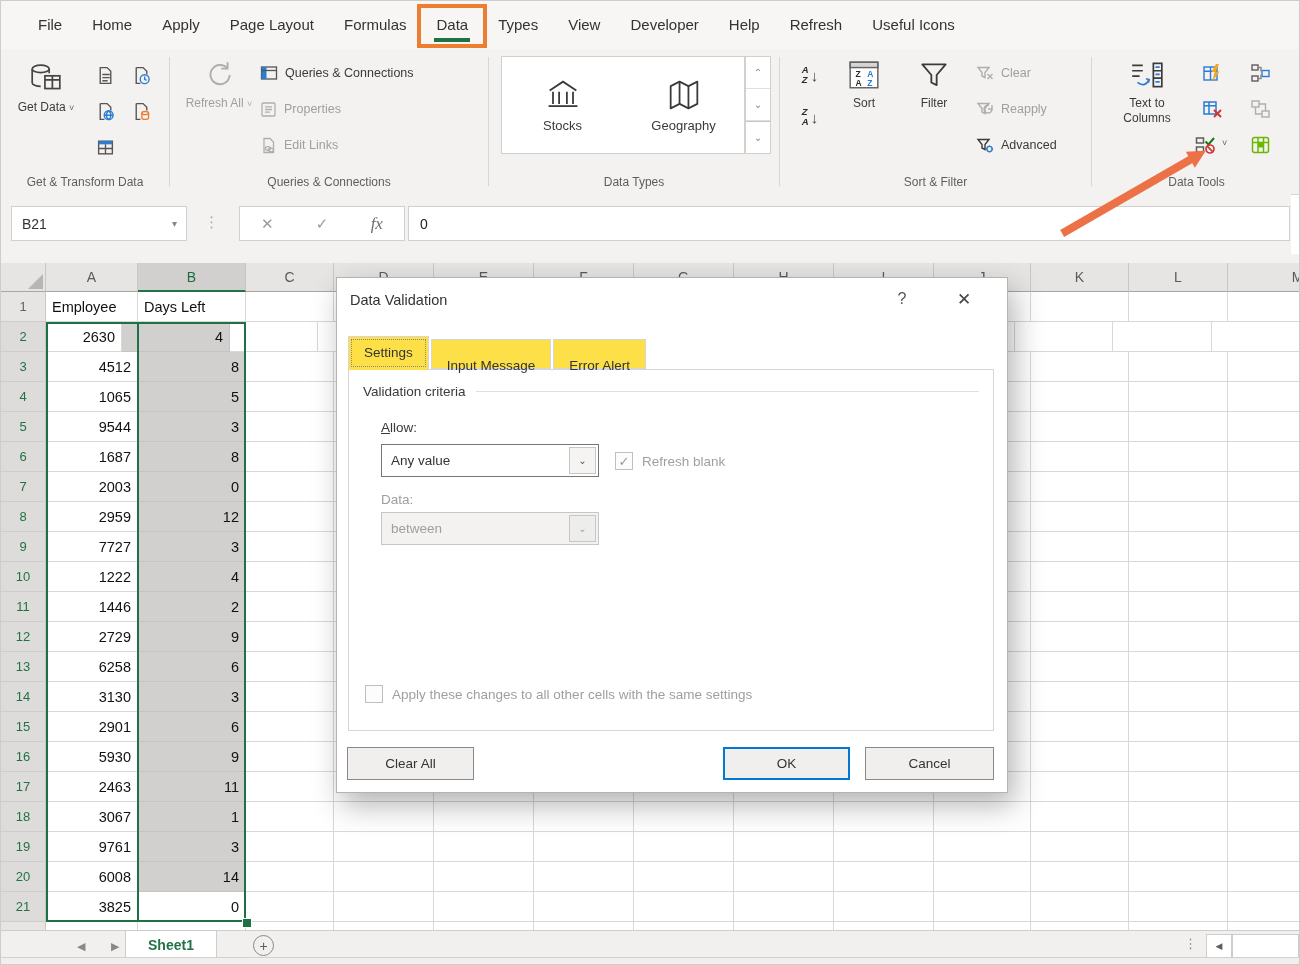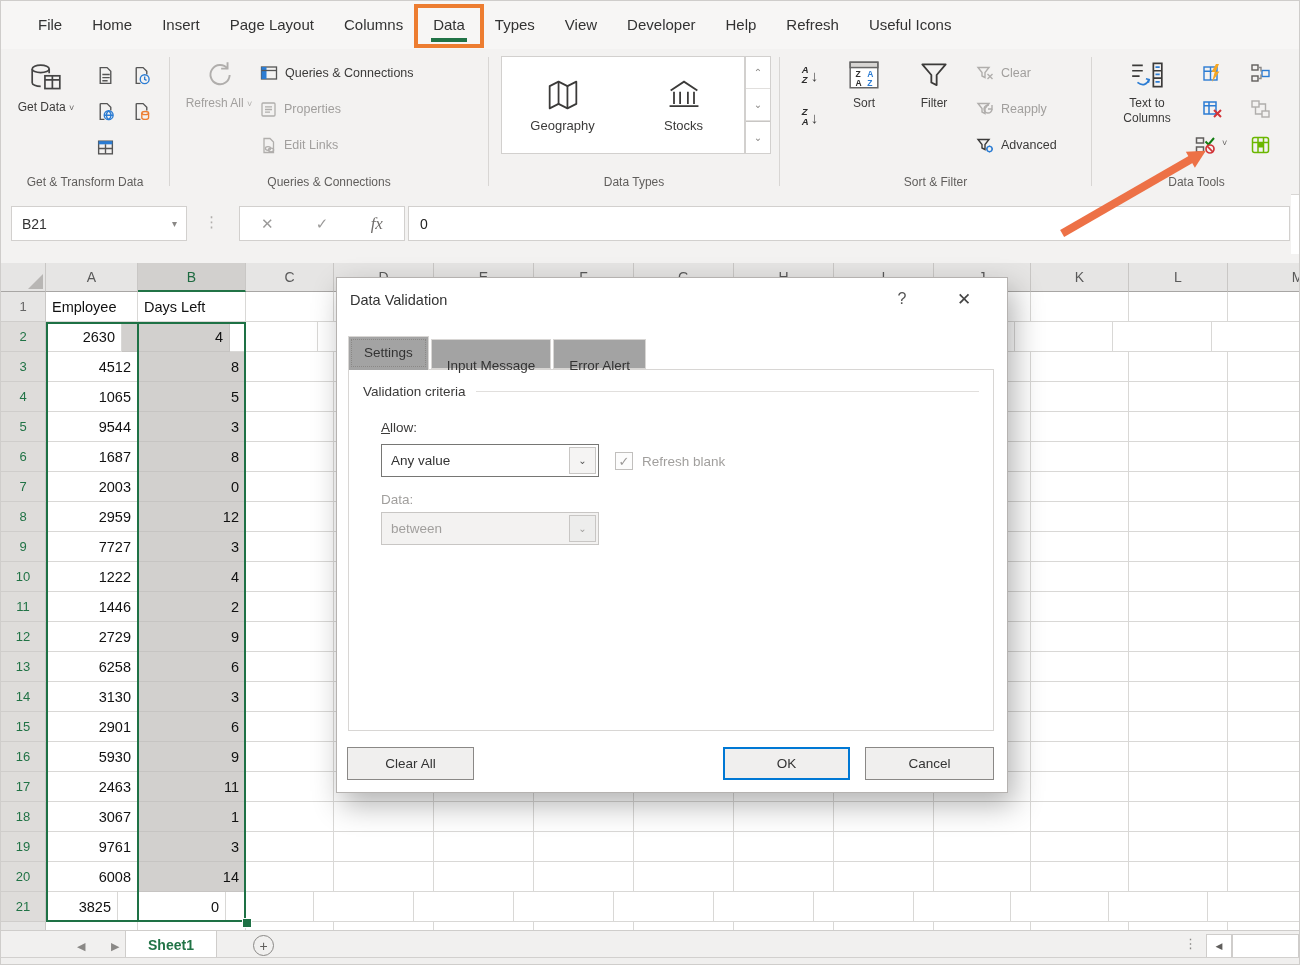--- a/index.html
+++ b/index.html
@@ -67,21 +67,21 @@
   .selbox{position:absolute;left:45px;top:321px;width:200px;height:600px;border:2px solid var(--green2);box-sizing:border-box;pointer-events:none;z-index:5}
   .seldiv{position:absolute;left:136px;top:321px;width:2px;height:600px;background:var(--green2);pointer-events:none;z-index:5}
   .handle{position:absolute;left:241px;top:917px;width:8px;height:8px;background:var(--green2);border:1px solid #fff;z-index:6}
 
   
   .dialog{position:absolute;left:335px;top:276px;width:670px;height:514px;background:#fff;border:1px solid #b5b2b0;box-shadow:6px 12px 28px rgba(0,0,0,.3);z-index:20;font-size:13.5px;color:#3b3a39}
   .dlg-title{position:absolute;top:0;left:0;right:0;height:44px;display:flex;align-items:center;padding-left:13px;font-size:14.5px;color:#333}
   .dlg-help{position:absolute;top:12px;right:92px;font-size:16px;color:#555;width:26px;text-align:center}
   .dlg-close{position:absolute;top:11px;right:28px;font-size:17px;color:#444;width:30px;text-align:center}
   .dlg-tabs{position:absolute;top:58px;left:11px;display:flex;align-items:flex-end;z-index:2}
-  .dtab{height:30px;box-sizing:border-box;padding:18px 15px 0;background:#a3a3a3;border:1px solid var(--line);margin-right:2px;font-size:13.5px;color:#333;white-space:nowrap}
+  .dtab{height:30px;box-sizing:border-box;padding:18px 15px 0;background:#fde047;border:1px solid var(--line);margin-right:2px;font-size:13.5px;color:#333;white-space:nowrap}
   .dtab.active{height:34px;margin-bottom:-1px;border-bottom:none;padding-top:8px;outline:1px dotted #8a8886;outline-offset:-4px}
   .dlg-page{position:absolute;left:11px;right:13px;top:91px;height:360px;border:1px solid var(--line);background:#fff}
   .vc-row{position:absolute;left:14px;right:14px;top:14px;display:flex;align-items:center}
   .vc-line{flex:1;height:1px;background:#e1dfdd;margin-left:10px}
   .flabel{position:absolute;font-size:13.5px;color:#3b3a39}
   .flabel.gray{color:var(--disabled)}
   .uf::first-letter{text-decoration:underline}
   .dd{position:absolute;width:218px;height:33px;box-sizing:border-box;background:#fff;border:1px solid #767674;display:flex;align-items:center}
   .dd .ddval{flex:1;padding-left:9px;font-size:13.5px;color:#333}
   .dd .ddbtn{width:27px;height:27px;margin-right:2px;background:#f5f4f3;border:1px solid #c8c6c4;display:flex;align-items:center;justify-content:center;font-size:10px;color:#555;box-sizing:border-box}
@@ -108,23 +108,23 @@
   svg{display:block}
 </style>
 </head>
 <body>
 
 <div class="app">
 
   <div class="tabbar">
       <div class="rtab">File</div>
       <div class="rtab">Home</div>
-      <div class="rtab">Insert</div>
+      <div class="rtab">Apply</div>
       <div class="rtab">Page Layout</div>
-      <div class="rtab">Columns</div>
+      <div class="rtab">Formulas</div>
       <div class="rtab active">Data</div>
       <div class="rtab">Types</div>
       <div class="rtab">View</div>
       <div class="rtab">Developer</div>
       <div class="rtab">Help</div>
       <div class="rtab">Refresh</div>
       <div class="rtab">Useful Icons</div>
     </div>
 
   <div class="ribbon">
@@ -222,38 +222,38 @@
               <ellipse cx="11" cy="13" rx="2.6" ry="1.8"></ellipse>
           </svg>
           </span>
         <span>Edit Links</span>
       </div>
       <div class="glabel">Queries &amp; Connections</div>
     </div>
 
     <div class="rgroup" style="left:488px;width:290px">
       <div class="gallery">
-        <div class="gitem">
-          <span>
-            <svg width="40" height="36" viewBox="0 0 36 32" fill="none" stroke="#3b3a39" stroke-width="1.6" stroke-linejoin="round">
-              <path d="M6 8l8-4 8 4 8-4v20l-8 4-8-4-8 4z"></path>
-                <path d="M14 4v20M22 8v20"></path>
-            </svg>
-            </span>
-          <span>Geography</span>
-        </div>
         <div class="gitem">
           <span>
             <svg width="40" height="36" viewBox="0 0 36 32" fill="none" stroke="#3b3a39" stroke-width="1.6">
               <path d="M6 12 18 4l12 8"></path>
                 <path d="M9 13v11M14.5 13v11M21.5 13v11M27 13v11"></path>
                 <path d="M5 26h26"></path>
             </svg>
             </span>
           <span>Stocks</span>
+        </div>
+        <div class="gitem">
+          <span>
+            <svg width="40" height="36" viewBox="0 0 36 32" fill="none" stroke="#3b3a39" stroke-width="1.6" stroke-linejoin="round">
+              <path d="M6 8l8-4 8 4 8-4v20l-8 4-8-4-8 4z"></path>
+                <path d="M14 4v20M22 8v20"></path>
+            </svg>
+            </span>
+          <span>Geography</span>
         </div>
       </div>
       <div class="gscroll">
         <div class="gs">⌃</div>
         <div class="gs">⌄</div>
         <div class="gs">⌄</div>
       </div>
       <div class="glabel">Data Types</div>
     </div>
 
@@ -738,21 +738,21 @@
           <div class="cell" style="width: 100px;"></div>
           <div class="cell" style="width: 100px;"></div>
           <div class="cell" style="width: 100px;"></div>
           <div class="cell" style="width: 97px;"></div>
           <div class="cell" style="width: 98px;"></div>
           <div class="cell" style="width: 99px;"></div>
           <div class="cell" style="width: 140px;"></div>
         </div>
         <div class="grow">
           <div class="rh sel">21</div>
-          <div class="cell num" style="width: 72px;">3825</div>
+          <div class="cell num" style="width: 92px;">3825</div>
           <div class="cell num" style="width: 108px;">0</div>
           <div class="cell" style="width: 88px;"></div>
           <div class="cell" style="width: 100px;"></div>
           <div class="cell" style="width: 100px;"></div>
           <div class="cell" style="width: 100px;"></div>
           <div class="cell" style="width: 100px;"></div>
           <div class="cell" style="width: 100px;"></div>
           <div class="cell" style="width: 100px;"></div>
           <div class="cell" style="width: 97px;"></div>
           <div class="cell" style="width: 98px;"></div>
@@ -801,20 +801,24 @@
         <span class="ddbtn">⌄</span>
       </div>
       <div class="cbrow" style="left:266px;top:82px">
         <span class="cbox">✓</span>
         <span class="cblabel">Refresh blank</span>
       </div>
       <div class="flabel gray" style="left:32px;top:122px">Data:</div>
       <div class="dd disabled" style="left:32px;top:142px">
         <span class="ddval">between</span>
         <span class="ddbtn">⌄</span>
+      </div>
+      <div class="cbrow" style="left:16px;top:315px">
+        <span class="cbox"></span>
+        <span class="cblabel">Apply these changes to all other cells with the same settings</span>
       </div>
     </div>
     <div class="dbtn uf" style="left:10px;top:469px;width:127px">Clear All</div>
     <div class="dbtn default" style="left:386px;top:469px;width:127px">OK</div>
     <div class="dbtn" style="left:528px;top:469px;width:129px">Cancel</div>
   </div>
 
   <div class="sheetbar">
     <span class="nav" style="left:76px">◀</span>
     <span class="nav" style="left:110px">▶</span>

